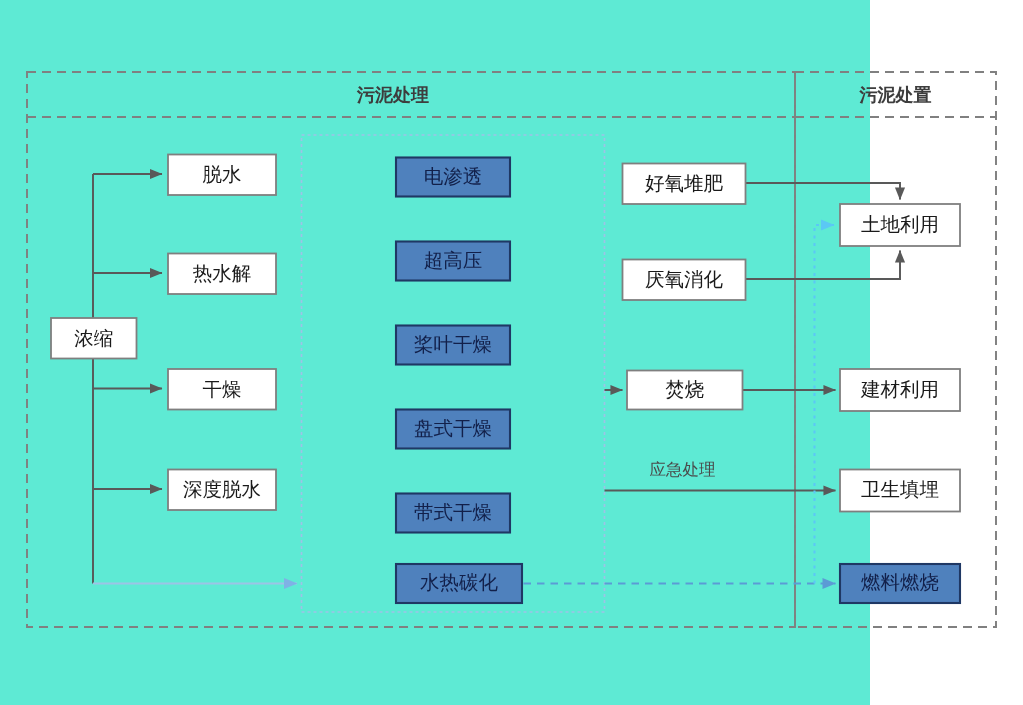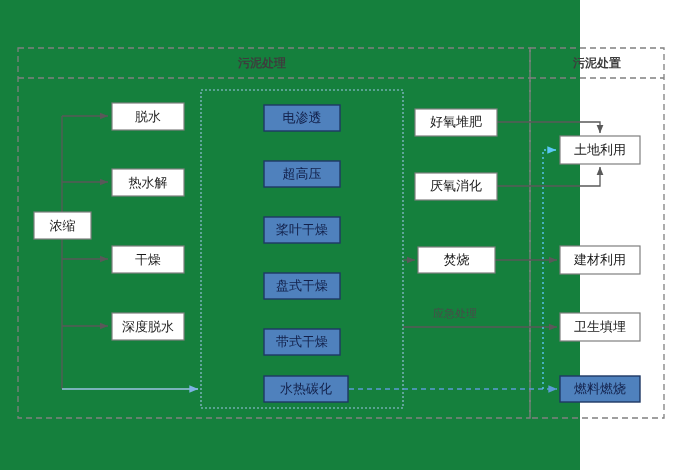--- a/index.html
+++ b/index.html
@@ -10,21 +10,21 @@
   body {
     width: 682px;
     height: 470px;
     font-family: "Liberation Sans", "DejaVu Sans", sans-serif;
     overflow: hidden;
   }
   #canvas {
     position: relative;
     width: 580px;
     height: 470px;
-    background: #15803d;
+    background: #5eead4;
   }
   svg#flow {
     position: absolute;
     left: 0;
     top: 0;
     width: 682px;
     height: 470px;
   }
   .grp-title {
     font-size: 12px;

